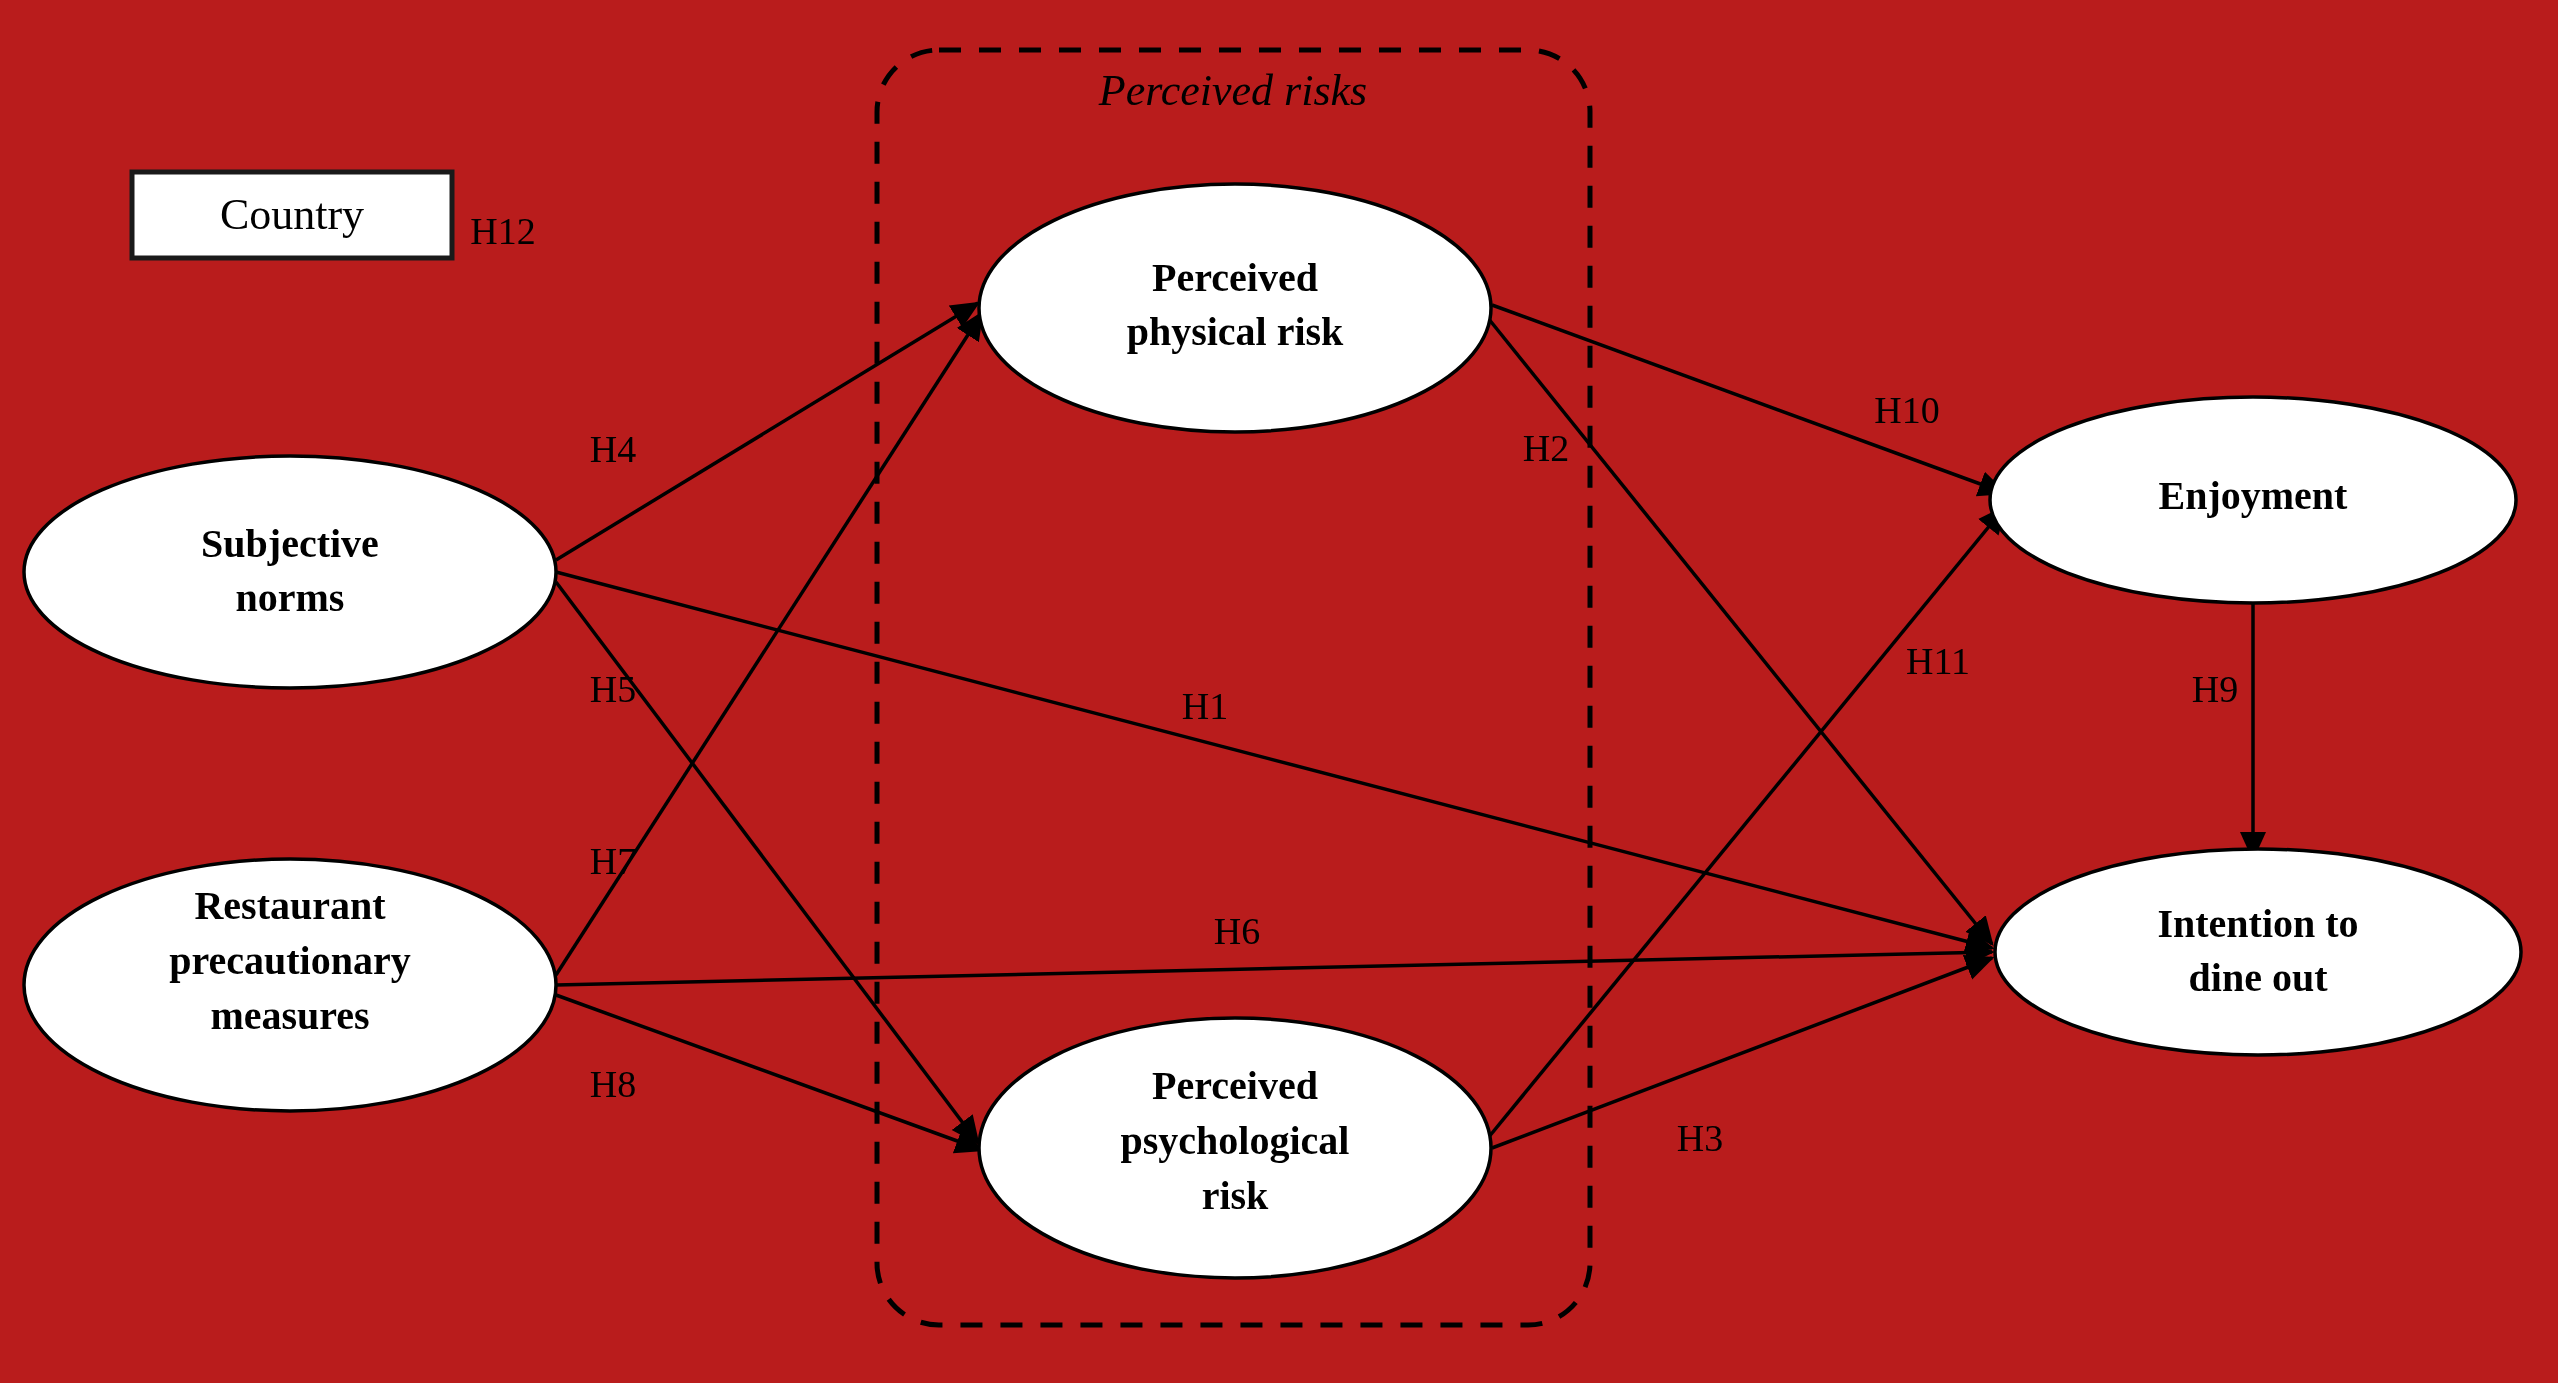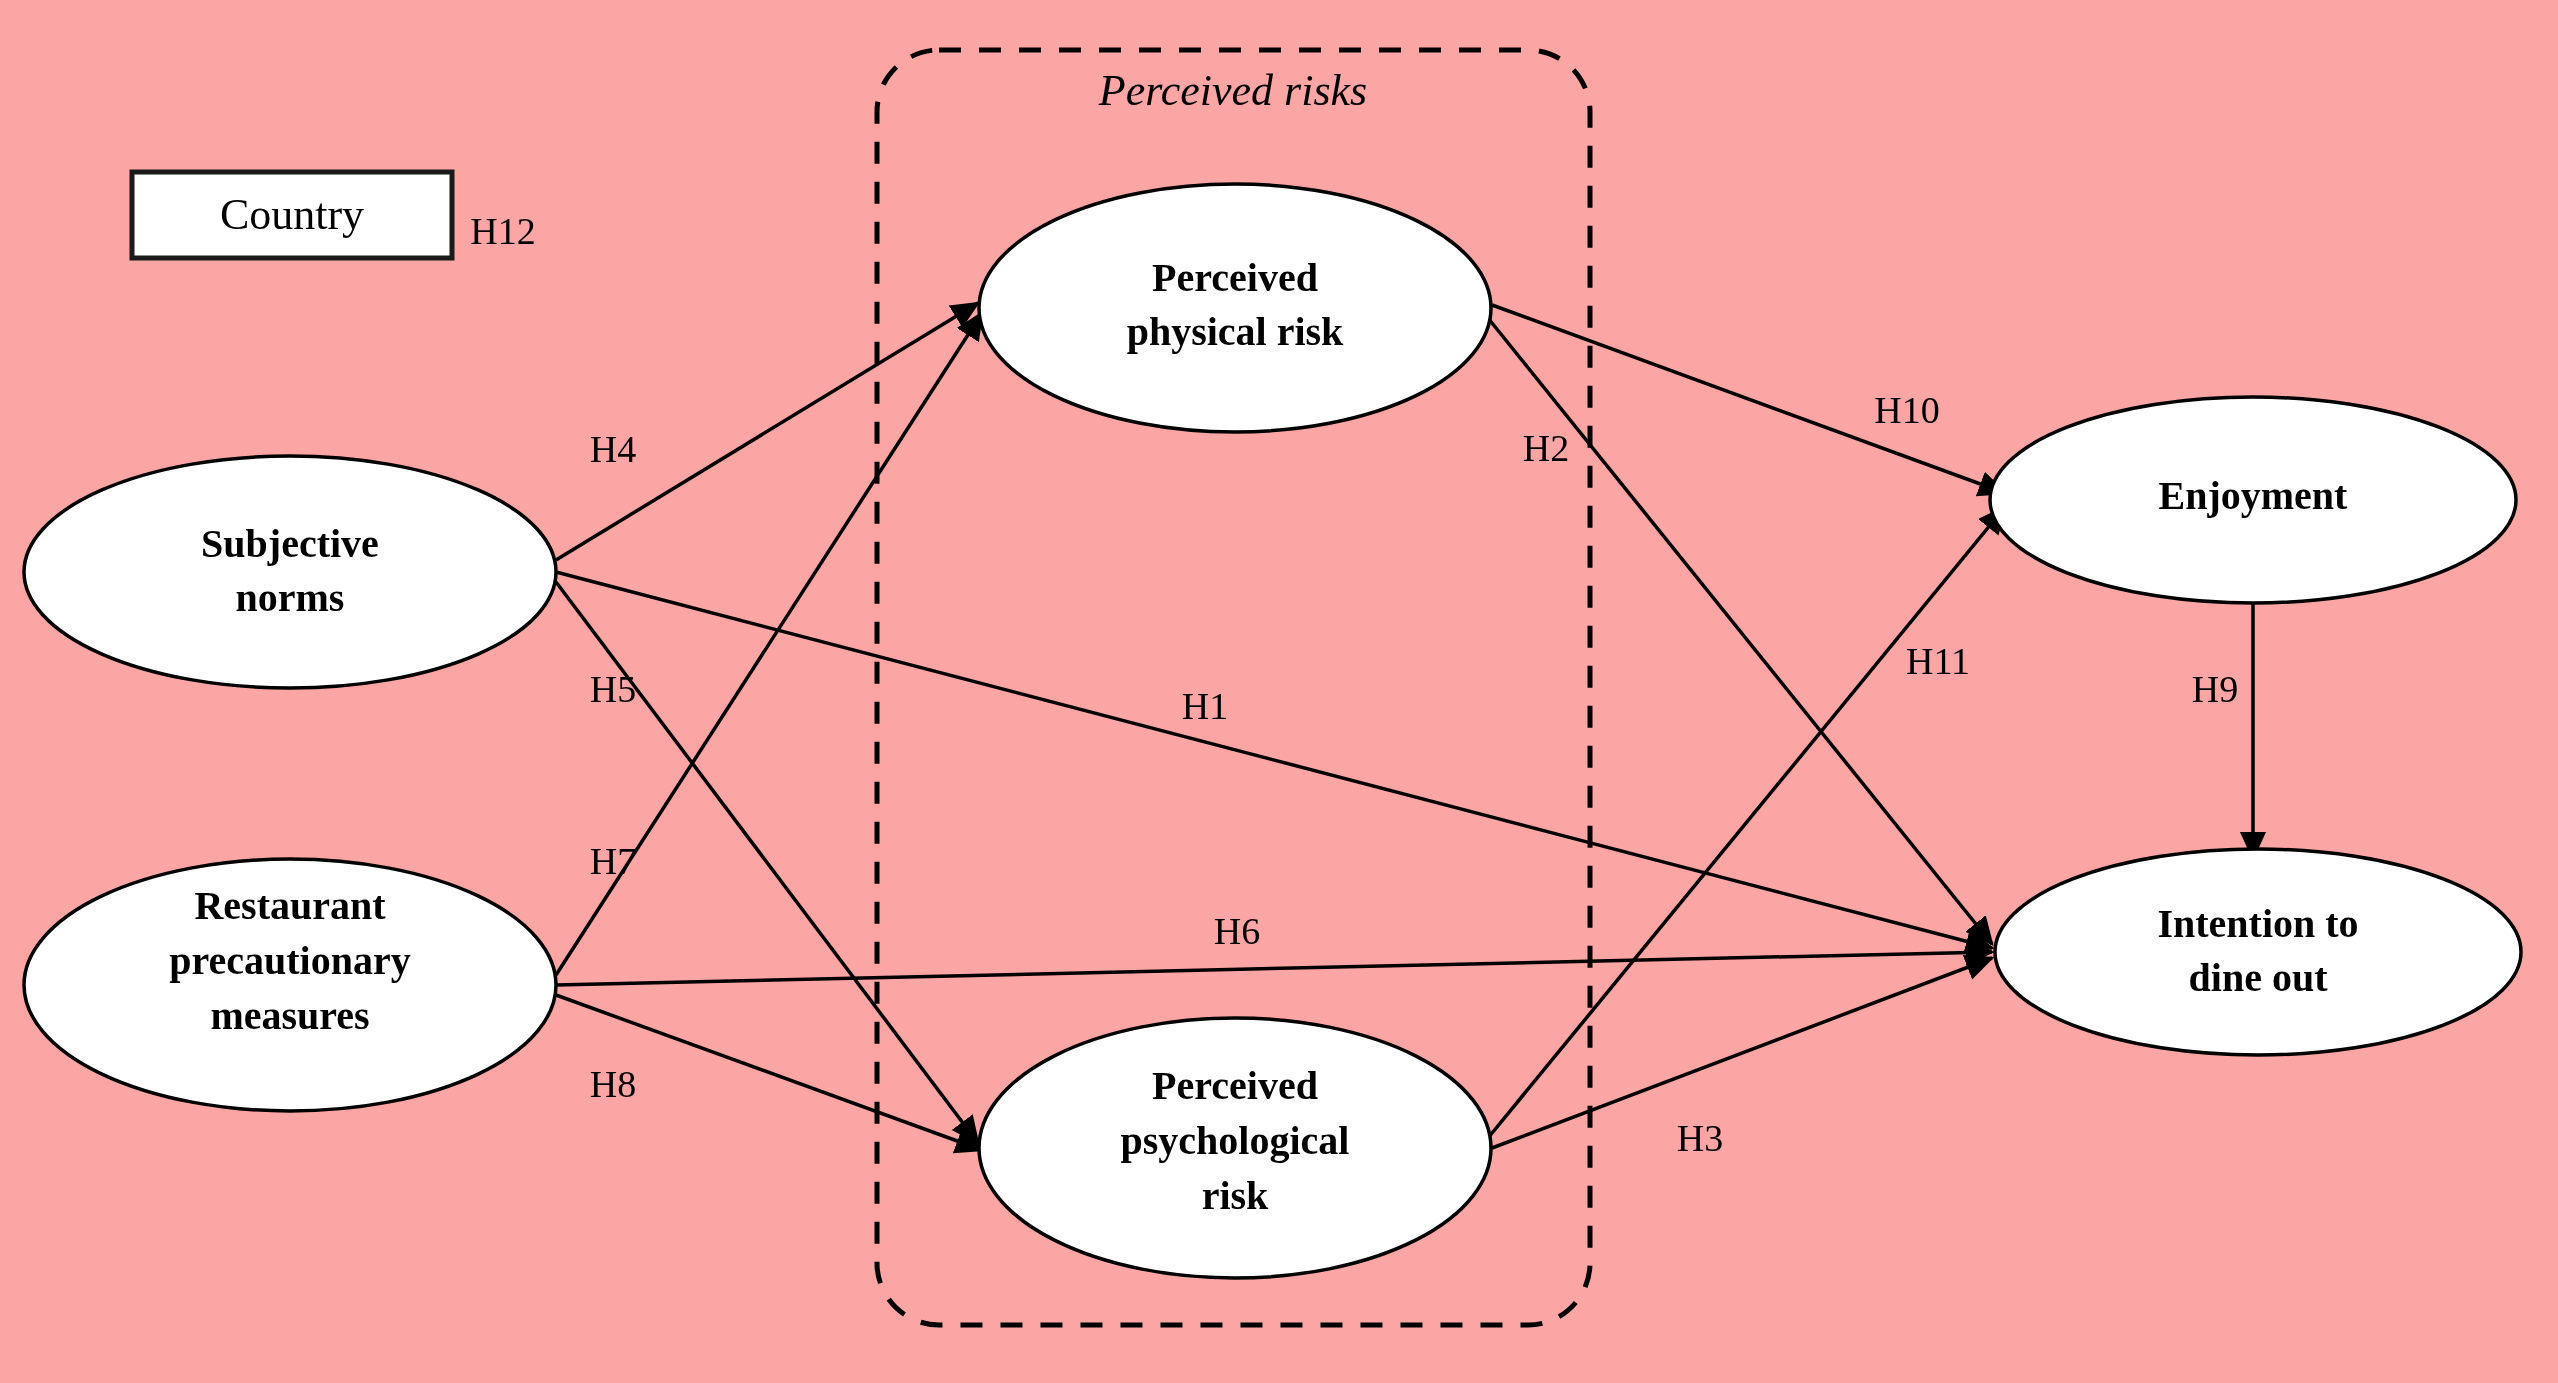--- a/index.html
+++ b/index.html
@@ -7,21 +7,21 @@
     padding: 0;
     background: #ffffff;
   }
   body {
     font-family: "Liberation Serif", "DejaVu Serif", serif;
   }
   #canvas {
     position: relative;
     width: 2558px;
     height: 1383px;
-    background: #fca5a5;
+    background: #b91c1c;
     overflow: hidden;
   }
   svg#model-svg {
     position: absolute;
     left: 0;
     top: 0;
     width: 2558px;
     height: 1383px;
   }
   .node-label {

